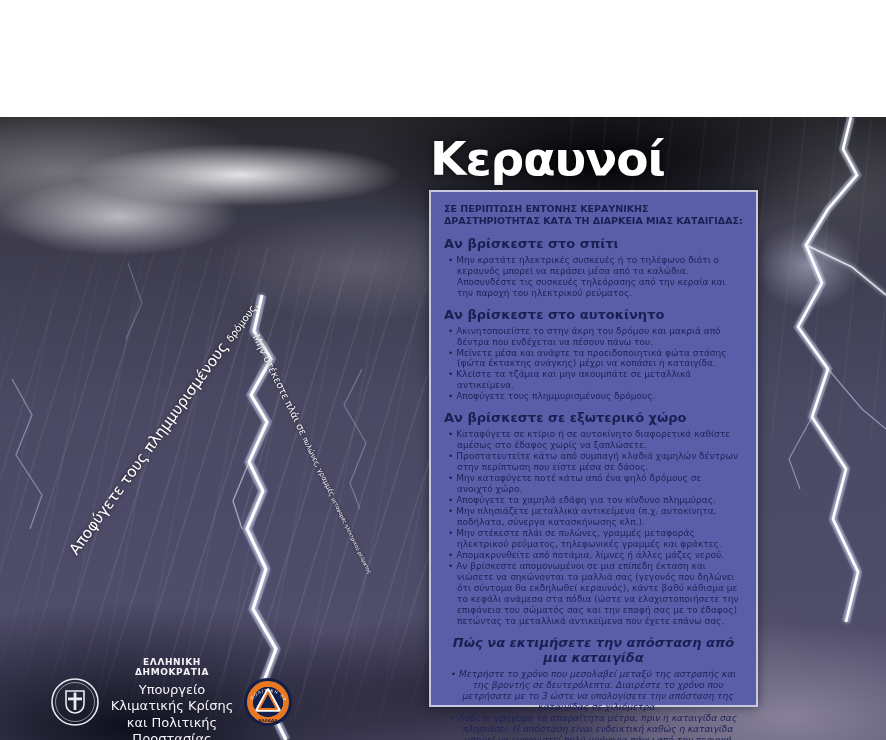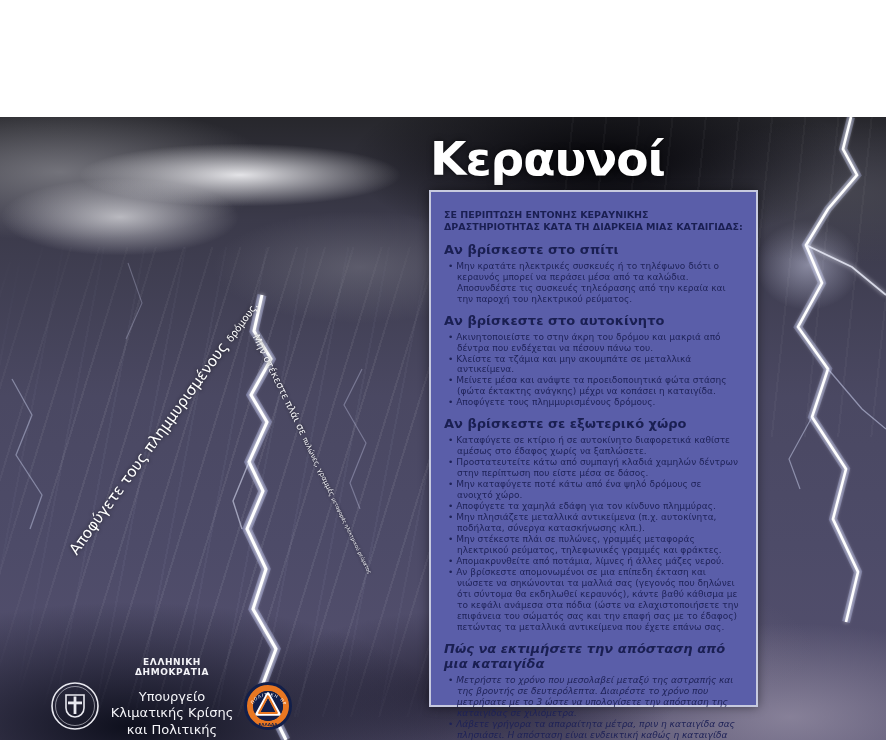--- a/index.html
+++ b/index.html
@@ -33,45 +33,45 @@
 
   .bolts{position:absolute;left:0;top:0;width:886px;height:623px;}
 
   
   .title{position:absolute;left:430px;top:18px;color:#ffffff;font-size:47px;font-weight:700;
          letter-spacing:-1px;line-height:1;text-shadow:0 0 6px rgba(0,0,0,.6);}
 
   
   .panel{position:absolute;left:429px;top:73px;width:329px;height:517px;box-sizing:border-box;
          background:#5a5ea9;border:2px solid #c7cadf;box-shadow:0 0 10px rgba(0,0,0,.45);
-         padding:17px 13px;color:#1e2257;}
+         padding:11px 13px;color:#1e2257;}
   .panel .hdr{font-size:9.5px;font-weight:700;line-height:1.3;margin:0 0 7px 0;color:#1a1f52;}
   .panel h3{font-size:13px;font-weight:700;margin:8px 0 1px 0;color:#1a1f52;}
   .panel ul{list-style:none;margin:4px;padding:0;font-size:9px;line-height:1.22;}
   .panel li{padding-left:9px;text-indent:-9px;}
   .panel li::before{content:"• ";}
-  .panel section.italic h3,.panel section.italic li{font-style:italic;}
+  .panel section.italic h3,.panel section.italic li{font-style:italic;text-align:center;}
 
   
   .warn1{position:absolute;left:80px;top:422px;white-space:nowrap;color:#ffffff;
          transform:rotate(-54deg);transform-origin:0 100%;font-weight:500;
          text-shadow:0 0 4px rgba(0,0,0,.7);}
   .warn1 .big{font-size:15px;}
   .warn1 .small{font-size:10px;}
   .warn2{position:absolute;left:266px;top:213px;white-space:nowrap;color:#f2f2f6;
          transform:rotate(64deg);transform-origin:0 0;font-weight:500;
          text-shadow:0 0 3px rgba(0,0,0,.7);}
   .warn2 .s1{font-size:10px;}
   .warn2 .s2{font-size:7px;}
   .warn2 .s3{font-size:5px;}
 
   
   .gov{position:absolute;left:50px;top:540px;display:flex;align-items:center;gap:8px;}
   .gov-text{width:128px;text-align:center;color:#f4f4f8;}
-  .gov-text .rep{font-size:9px;font-weight:700;letter-spacing:.6px;margin-bottom:12px;}
+  .gov-text .rep{font-size:9px;font-weight:700;letter-spacing:.6px;margin-bottom:5px;}
   .gov-text .min{font-size:13px;line-height:1.25;}
 </style>
 </head>
 <body>
 
 <div class="poster">
 
   <div class="rain"></div>
   <div class="rain2"></div>
 
@@ -123,22 +123,22 @@
       <h3>Αν βρίσκεστε στο σπίτι</h3>
       <ul>
         <li>Μην κρατάτε ηλεκτρικές συσκευές ή το τηλέφωνο διότι ο κεραυνός μπορεί να περάσει μέσα από τα καλώδια. Αποσυνδέστε τις συσκευές τηλεόρασης από την κεραία και την παροχή του ηλεκτρικού ρεύματος.</li>
       </ul>
     </section>
 
     <section>
       <h3>Αν βρίσκεστε στο αυτοκίνητο</h3>
       <ul>
         <li>Ακινητοποιείστε το στην άκρη του δρόμου και μακριά από δέντρα που ενδέχεται να πέσουν πάνω του.</li>
+        <li>Μείνετε μέσα και ανάψτε τα προειδοποιητικά φώτα στάσης (φώτα έκτακτης ανάγκης) μέχρι να κοπάσει η καταιγίδα.</li>
         <li>Κλείστε τα τζάμια και μην ακουμπάτε σε μεταλλικά αντικείμενα.</li>
-        <li>Μείνετε μέσα και ανάψτε τα προειδοποιητικά φώτα στάσης (φώτα έκτακτης ανάγκης) μέχρι να κοπάσει η καταιγίδα.</li>
         <li>Αποφύγετε τους πλημμυρισμένους δρόμους.</li>
       </ul>
     </section>
 
     <section>
       <h3>Αν βρίσκεστε σε εξωτερικό χώρο</h3>
       <ul>
         <li>Καταφύγετε σε κτίριο ή σε αυτοκίνητο διαφορετικά καθίστε αμέσως στο έδαφος χωρίς να ξαπλώσετε.</li>
         <li>Προστατευτείτε κάτω από συμπαγή κλαδιά χαμηλών δέντρων στην περίπτωση που είστε μέσα σε δάσος.</li>
         <li>Μην καταφύγετε ποτέ κάτω από ένα ψηλό δρόμους σε ανοιχτό χώρο.</li>

